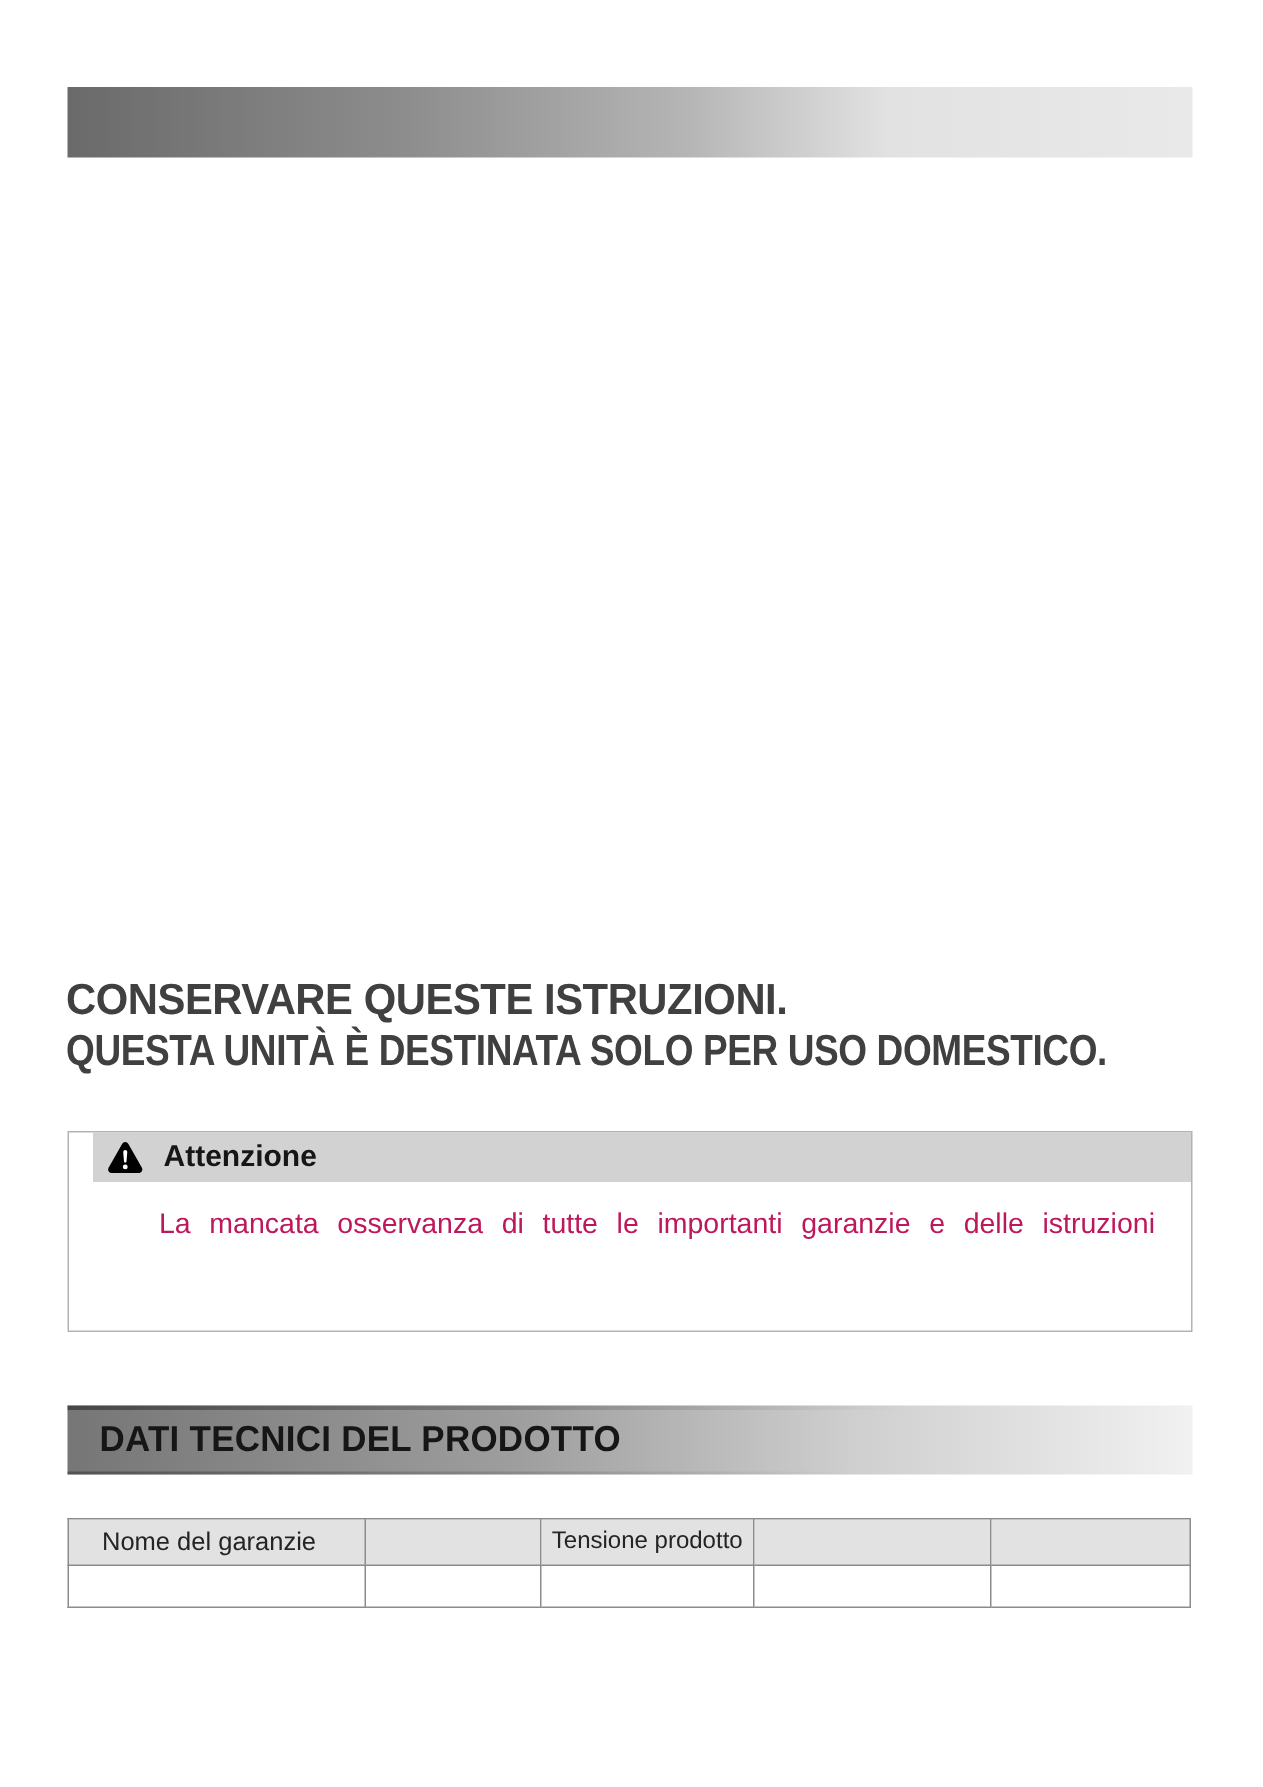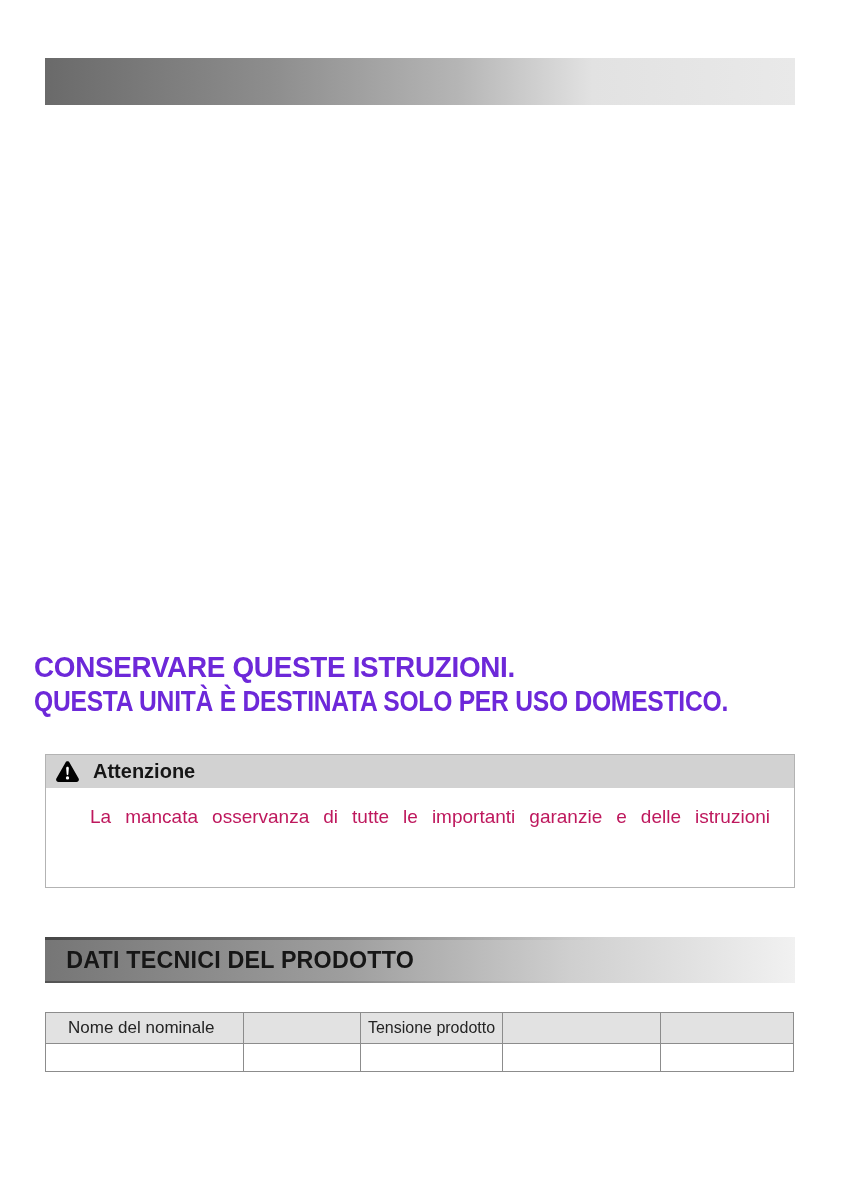--- a/index.html
+++ b/index.html
@@ -18,44 +18,45 @@
     position: absolute;
     left: 45px; top: 58px;
     width: 750px; height: 47px;
     background: linear-gradient(to right,
       #6a6a6a 0%, #8d8d8d 30%, #b5b5b5 55%, #e2e2e2 73%, #e9e9e9 100%);
   }
 
   
   .heading {
     position: absolute;
-    left: 34px; top: 650px;
+    left: 44px; top: 650px;
     width: 780px;
     font-weight: bold;
     font-size: 29px;
     line-height: 34px;
-    color: #6d28d9;
+    color: #404040;
     letter-spacing: -0.3px;
   }
   .heading span {
     display: block;
     white-space: nowrap;
     transform-origin: left center;
   }
   .h-line1 { transform: scaleX(0.96); }
   .h-line2 { transform: scaleX(0.85); }
 
   
   .warning-box {
     position: absolute;
     left: 45px; top: 754px;
     width: 750px; height: 134px;
     box-sizing: border-box;
     border: 1px solid #b3b3b3;
     background: #ffffff;
+    padding-left: 16px;
   }
   .warning-header {
     height: 33px;
     background: #d2d2d2;
     display: flex;
     align-items: center;
     padding-left: 9px;
   }
   .warn-icon { display: inline-flex; }
   .warn-icon svg { width: 25px; height: 23px; display: block; }
@@ -173,21 +174,21 @@
   <table class="spec-table">
     <colgroup>
       <col style="width:198px">
       <col style="width:117px">
       <col style="width:142px">
       <col style="width:158px">
       <col style="width:133px">
     </colgroup>
     <thead>
       <tr>
-        <th class="left">Nome del nominale</th>
+        <th class="left">Nome del garanzie</th>
         <th></th>
         <th class="tight">Tensione prodotto</th>
         <th></th>
         <th></th>
       </tr>
     </thead>
     <tbody>
       <tr>
         <td></td>
         <td></td>

